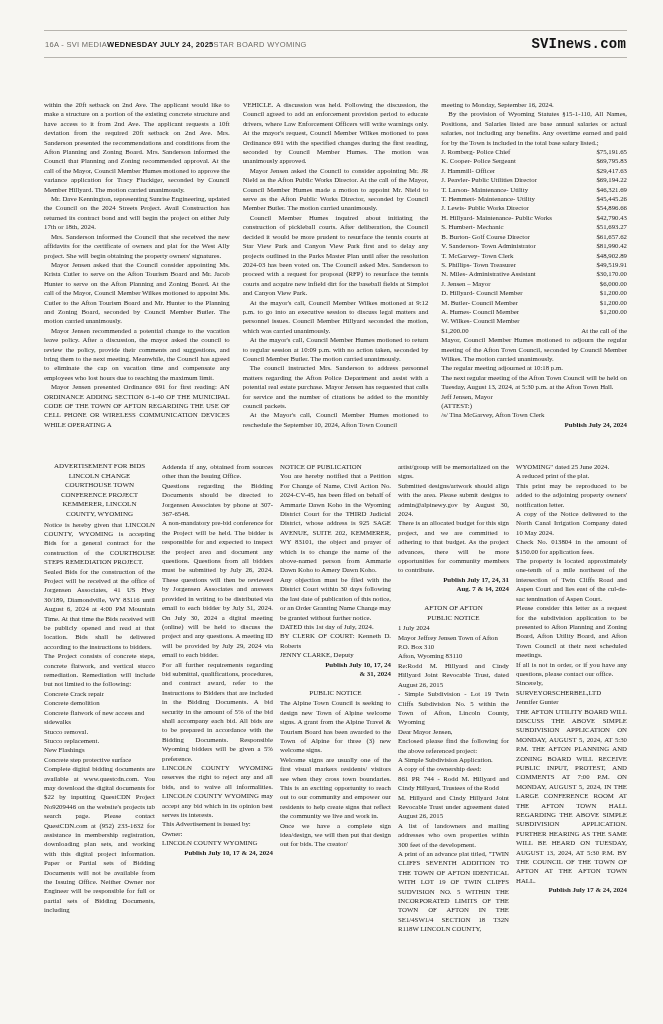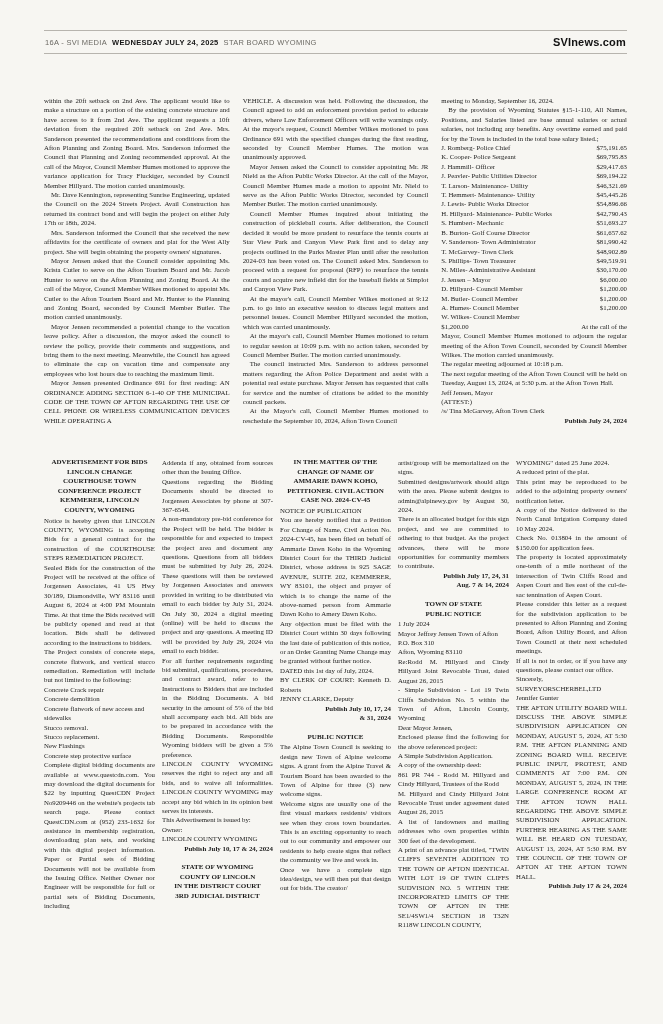--- a/index.html
+++ b/index.html
@@ -8,30 +8,30 @@
     background:#f7f6f2;color:#1c1c1c;
     font-family:"Liberation Serif",serif;
   }
   .page{padding:0 36px 0 44px;}
   .folio{
     margin-top:30px;border-top:1px solid #b7b4ae;border-bottom:1px solid #b7b4ae;
     display:flex;justify-content:space-between;align-items:center;
     padding:5px 1px;font-family:"Liberation Sans",sans-serif;
     font-size:7.5px;letter-spacing:.3px;color:#6c6a64;
   }
-  .folio-left{display:flex;gap:5px;align-items:baseline;}
+  .folio-left{display:flex;align-items:baseline;}
   .folio-left b{color:#161616;}
-  .site{font-family:Liberation Sans, sans-serif;font-weight:bold;font-size:11px;color:#121212;letter-spacing:.2px;}
+  .site{font-family:Liberation Mono, monospace;font-weight:bold;font-size:14px;color:#121212;letter-spacing:.2px;}
   .top-cols{display:flex;gap:13px;margin-top:42px;height:346px;overflow:hidden;}
   .bottom-cols{display:flex;gap:7px;margin-top:16px;height:566px;overflow:hidden;}
   .col{flex:1;min-width:0;}
   .bp{margin:0;font-size:6.8px;line-height:9.4px;text-align:justify;}
   .ind{text-indent:7px;}
   .ln{font-size:6.8px;line-height:9.4px;}
-  .nh{font-weight:bold;text-align:center;font-size:7px;line-height:9.6px;}
+  .nh{font-weight:normal;text-align:center;font-size:7px;line-height:9.6px;}
   .pub{font-weight:bold;text-align:right;font-size:6.9px;line-height:9.6px;}
   .sal,.split{display:flex;justify-content:space-between;font-size:6.8px;line-height:9.4px;}
   .sal .amt{white-space:nowrap;padding-left:4px;}
   .gap{height:10px;}
 </style>
 </head>
 <body>
 
 <div class="page">
   <header class="folio">
@@ -183,35 +183,22 @@
         <p class="bp">A non-mandatory pre-bid conference for the Project will be held. The bidder is responsible for and expected to inspect the project area and document any questions. Questions from all bidders must be submitted by July 26, 2024.  These questions will then be reviewed by Jorgensen Associates and answers provided in writing to be distributed via email to each bidder by July 31, 2024.  On July 30, 2024 a digital meeting (online) will be held to discuss the project and any questions. A meeting ID will be provided by July 29, 2024 via email to each bidder.</p>
         <p class="bp">For all further requirements regarding bid submittal, qualifications, procedures, and contract award, refer to the Instructions to Bidders that are included in the Bidding Documents. A bid security in the amount of 5% of the bid shall accompany each bid. All bids are to be prepared in accordance with the Bidding Documents. Responsible Wyoming bidders will be given a 5% preference.</p>
         <p class="bp">LINCOLN COUNTY WYOMING reserves the right to reject any and all bids, and to waive all informalities. LINCOLN COUNTY WYOMING may accept any bid which in its opinion best serves its interests.</p>
         <p class="bp">This Advertisement is issued by:</p>
         <div class="ln">Owner:</div>
         <div class="ln">LINCOLN COUNTY WYOMING</div>
         <div class="pub">
           <div>Publish July 10, 17 &amp; 24, 2024</div>
         </div>
         <div class="gap"></div>
-        <div class="nh">
-          <div>STATE OF WYOMING</div>
-          <div>COUNTY OF LINCOLN</div>
-          <div>IN THE DISTRICT COURT</div>
-          <div>3RD JUDICIAL DISTRICT</div>
-        </div>
-      </div>
-      <div class="col">
-        <div class="nh">
-          <div>IN THE MATTER OF THE</div>
-          <div>CHANGE OF NAME OF</div>
-          <div>AMMARIE DAWN KOHO,</div>
-          <div>PETITIONER. CIVIL ACTION</div>
-          <div>CASE NO. 2024-CV-45</div>
-        </div>
+      </div>
+      <div class="col">
         <div class="ln">NOTICE OF PUBLICATION</div>
         <p class="bp">You are hereby notified that a Petition For Change of Name, Civil Action No. 2024-CV-45, has been filed on behalf of Ammarie Dawn Koho in the Wyoming District Court for the THIRD Judicial District, whose address is 925 SAGE AVENUE, SUITE 202, KEMMERER, WY 83101, the object and prayer of which is to change the name of the above-named person from Ammarie Dawn Koho to Amery Dawn Koho.</p>
         <p class="bp">Any objection must be filed with the District Court within 30 days following the last date of publication of this notice, or an Order Granting Name Change may be granted without further notice.</p>
         <p class="bp">DATED this 1st day of July, 2024.</p>
         <p class="bp">BY CLERK OF COURT: Kenneth D. Roberts</p>
         <div class="ln">JENNY CLARKE, Deputy</div>
         <div class="pub">
           <div>Publish July 10, 17, 24</div>
           <div>&amp; 31, 2024</div>
         </div>
@@ -226,21 +213,21 @@
       <div class="col">
         <p class="bp">artist/group will be memorialized on the signs.</p>
         <p class="bp">Submitted designs/artwork should align with the area.  Please submit designs to admin@alpinewy.gov by August 30, 2024.</p>
         <p class="bp">There is an allocated budget for this sign project, and we are committed to adhering to that budget.  As the project advances, there will be more opportunities for community members to contribute.</p>
         <div class="pub">
           <div>Publish July 17, 24, 31</div>
           <div>Aug. 7 &amp; 14, 2024</div>
         </div>
         <div class="gap"></div>
         <div class="nh">
-          <div>TOWN OF STATE</div>
+          <div>AFTON OF AFTON</div>
           <div>PUBLIC NOTICE</div>
         </div>
         <div class="ln">1 July 2024</div>
         <p class="bp">Mayor Jeffrey Jensen Town of Afton</p>
         <div class="ln">P.O. Box 310</div>
         <div class="ln">Afton, Wyoming 83110</div>
         <p class="bp">Re:Rodd M. Hillyard and Cindy Hillyard Joint Revocable Trust, dated August 26, 2015</p>
         <p class="bp">- Simple Subdivision - Lot 19 Twin Cliffs Subdivision No. 5 within the Town of Afton, Lincoln County, Wyoming</p>
         <div class="ln">Dear Mayor Jensen,</div>
         <p class="bp">Enclosed please find the following for the above referenced project:</p>

